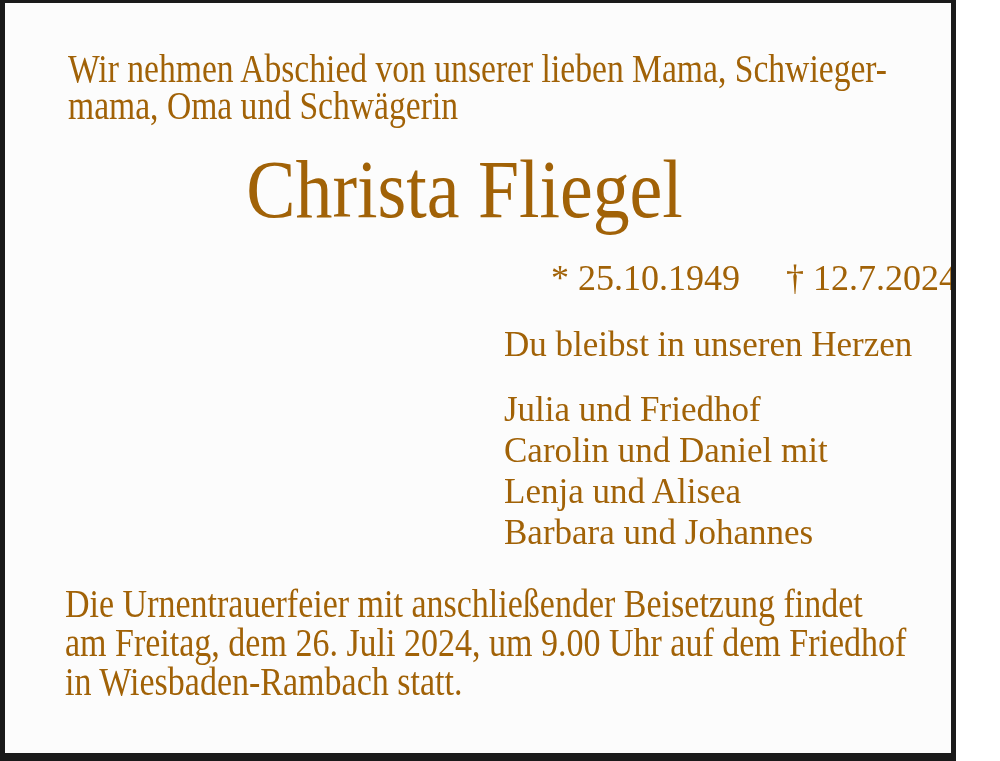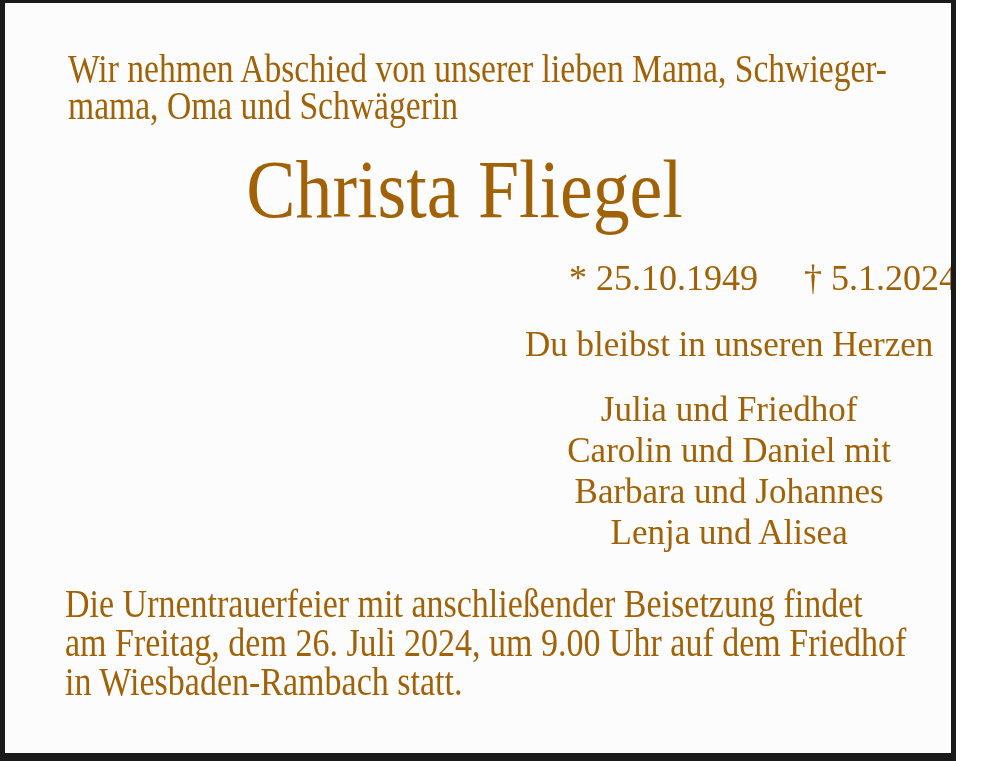--- a/index.html
+++ b/index.html
@@ -55,26 +55,25 @@
     display: flex;
     justify-content: flex-end;
     gap: 46px;
     font-size: 36px;
     line-height: 41px;
     white-space: nowrap;
   }
 
   .family-block {
     position: absolute;
-    left: 520px;
+    left: 499px;
     top: 321px;
     font-size: 35px;
     line-height: 41px;
     white-space: nowrap;
-    text-align: center;
   }
   .farewell {
     margin-bottom: 24px;
   }
 
   .outro {
     position: absolute;
     left: 60px;
     top: 581px;
     font-size: 40px;
@@ -93,30 +92,30 @@
     <div>Wir nehmen Abschied von unserer lieben Mama, Schwieger-</div>
     <div>mama, Oma und Schwägerin</div>
   </div>
 
   <div class="name-row">
     <span class="deceased-name">Christa Fliegel</span>
   </div>
 
   <div class="dates">
     <span>* 25.10.1949</span>
-    <span>† 5.1.2024</span>
+    <span>† 12.7.2024</span>
   </div>
 
   <div class="family-block">
     <div class="farewell">Du bleibst in unseren Herzen</div>
     <div class="mourners">
       <div>Julia und Friedhof</div>
       <div>Carolin und Daniel mit</div>
+      <div>Lenja und Alisea</div>
       <div>Barbara und Johannes</div>
-      <div>Lenja und Alisea</div>
     </div>
   </div>
 
   <div class="outro">
     <div>Die Urnentrauerfeier mit anschließender Beisetzung findet</div>
     <div>am Freitag, dem 26. Juli 2024, um 9.00 Uhr auf dem Friedhof</div>
     <div>in Wiesbaden-Rambach statt.</div>
   </div>
 
 </div>

